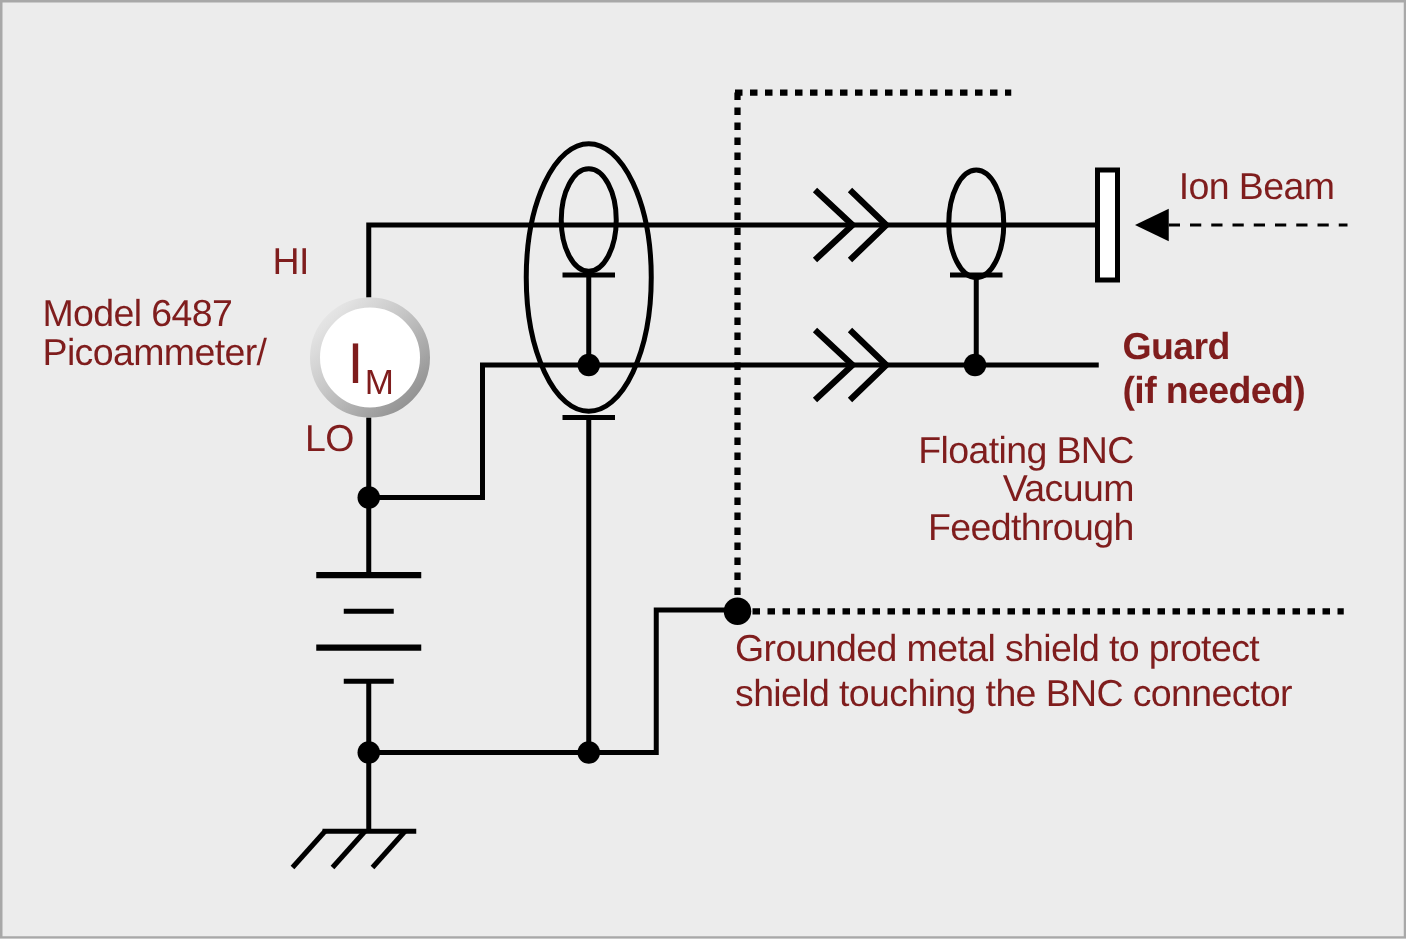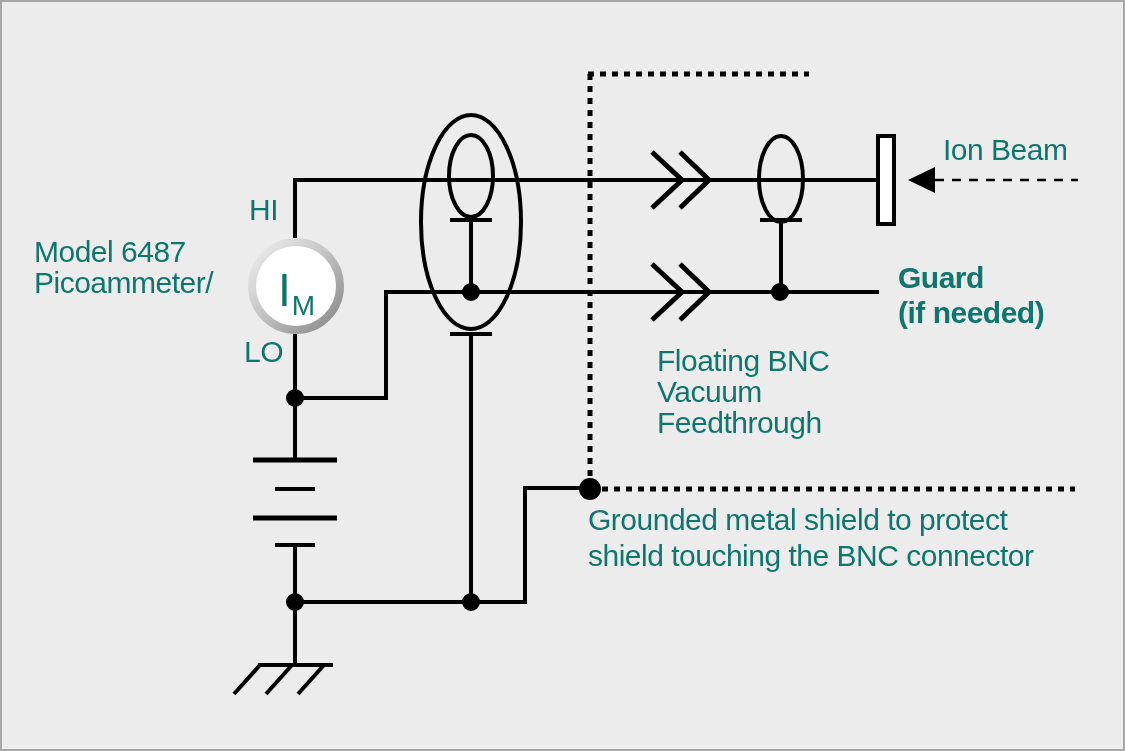--- a/index.html
+++ b/index.html
@@ -17,32 +17,32 @@
     border: 2px solid #a8a8a8;
     overflow: hidden;
   }
   .canvas svg {
     position: absolute;
     left: 0;
     top: 0;
   }
   .lbl {
     position: absolute;
-    color: #0f766e;
+    color: #7f1d1d;
     font-size: 30px;
     line-height: 31px;
     letter-spacing: -0.5px;
     white-space: nowrap;
   }
   .lbl-instrument   { left: 32px;  top: 234px; }
-  .lbl-hi           { left: 232px; top: 192px; width: 44px; text-align: right; }
+  .lbl-hi           { left: 216px; top: 192px; width: 44px; text-align: left; }
   .lbl-lo           { left: 242px; top: 334px; }
   .lbl-ion-beam     { left: 941px; top: 132px; }
   .lbl-guard        { left: 896px; top: 258px; line-height: 35px; font-weight: bold; }
-  .lbl-feedthrough  { left: 655px; top: 343px; width: 250px; text-align: left; }
+  .lbl-feedthrough  { left: 655px; top: 343px; width: 250px; text-align: right; }
   .lbl-shield-note  { left: 586px; top: 500px; line-height: 36px; }
   .lbl-meter {
     left: 244px; top: 252px; width: 100px;
     text-align: center;
     font-size: 46px;
     line-height: 73px;
     letter-spacing: 0;
   }
   .im-sub {
     font-size: 28px;

